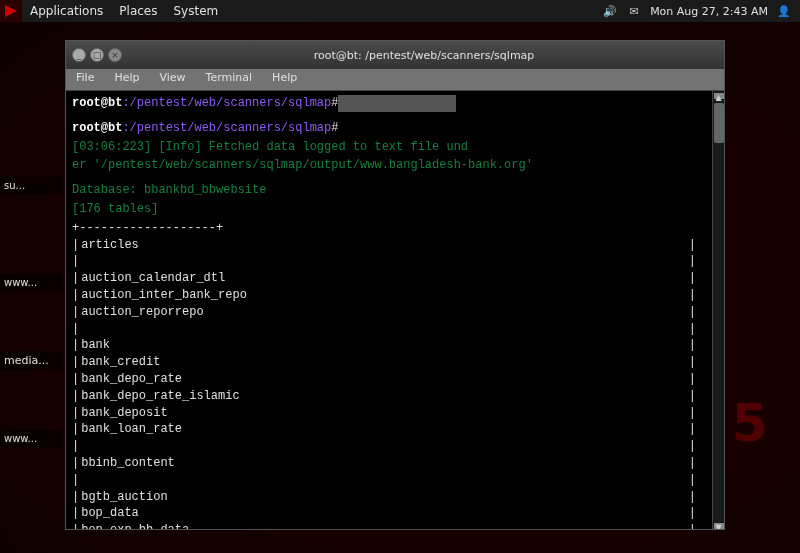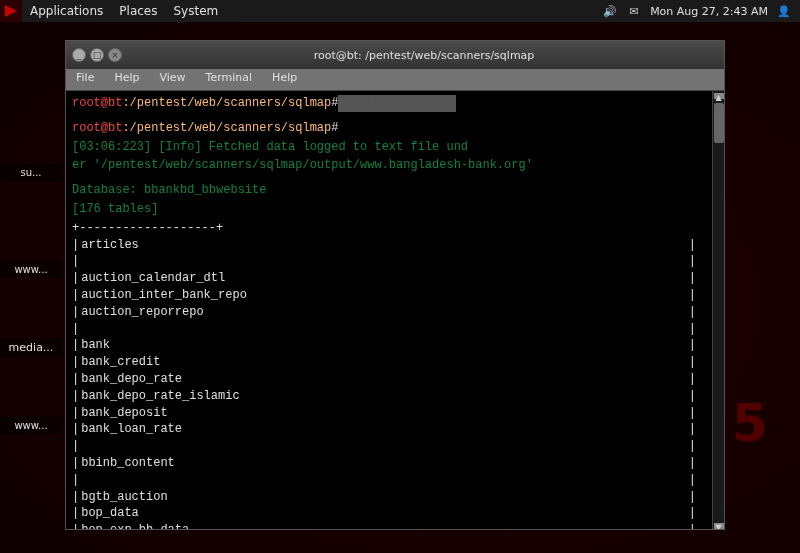--- a/index.html
+++ b/index.html
@@ -174,26 +174,26 @@
       flex: 1;
       padding: 4px 6px;
       font-family: 'Courier New', Courier, monospace;
       font-size: 12px;
       color: #e0e0e0;
       overflow: hidden;
       line-height: 1.4;
     }
 
     .prompt {
-      color: #ef4444;
-      font-weight: normal;
+      color: #ffffff;
+      font-weight: bold;
     }
 
     .prompt-path {
-      color: #fdba74;
+      color: #8b5cf6;
     }
 
     .info-line {
       color: #15803d;
       margin: 2px 0;
     }
 
     .divider-line {
       color: #e0e0e0;
     }
@@ -261,21 +261,21 @@
     <div class="menubar-item">Places</div>
     <div class="menubar-item">System</div>
     <div class="menubar-right">
       <span class="tray-icon">🔊</span>
       <span class="tray-icon">✉</span>
       <span>Mon Aug 27,  2:43 AM</span>
       <span class="tray-icon">👤</span>
     </div>
   </div>
 
-  <div style="position:absolute;left:0;top:164px;width:62px;text-align:center;">
+  <div style="position:absolute;left:0;top:177px;width:62px;">
     <div style="color:#e0e0e0;font-size:10px;padding:3px 4px;background:rgba(0,0,0,0.5);margin-bottom:2px;">su...</div>
     <div style="color:#e0e0e0;font-size:10px;padding:3px 4px;background:rgba(0,0,0,0.5);margin-bottom:2px;margin-top:80px;">www...</div>
     <div style="color:#e0e0e0;font-size:11px;padding:3px 4px;background:rgba(0,0,0,0.5);margin-bottom:2px;margin-top:60px;">media...</div>
     <div style="color:#e0e0e0;font-size:10px;padding:3px 4px;background:rgba(0,0,0,0.5);margin-top:60px;">www...</div>
   </div>
 
   <div class="terminal-window">
 
     <div class="terminal-titlebar">
       <div class="title-btn minimize">_</div>

